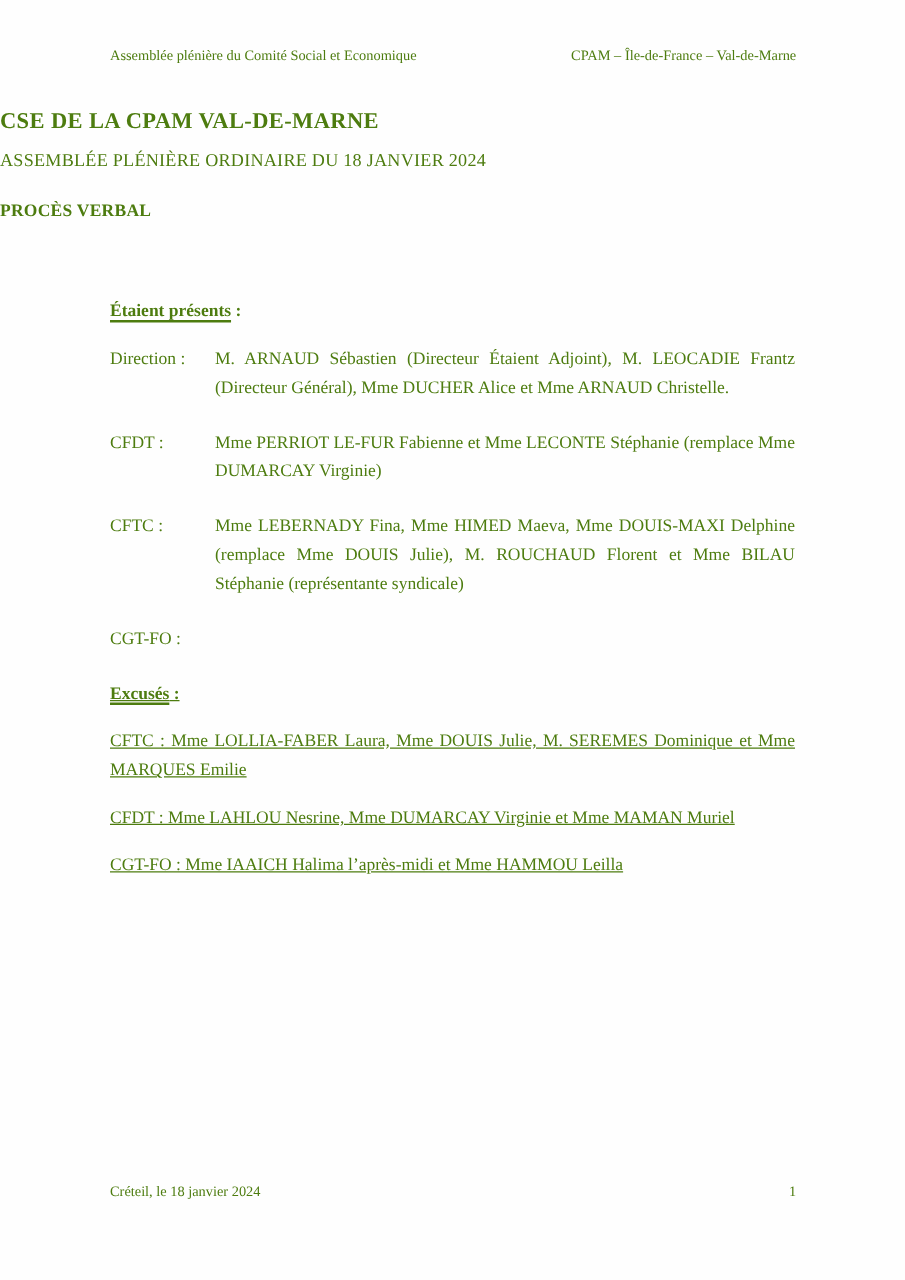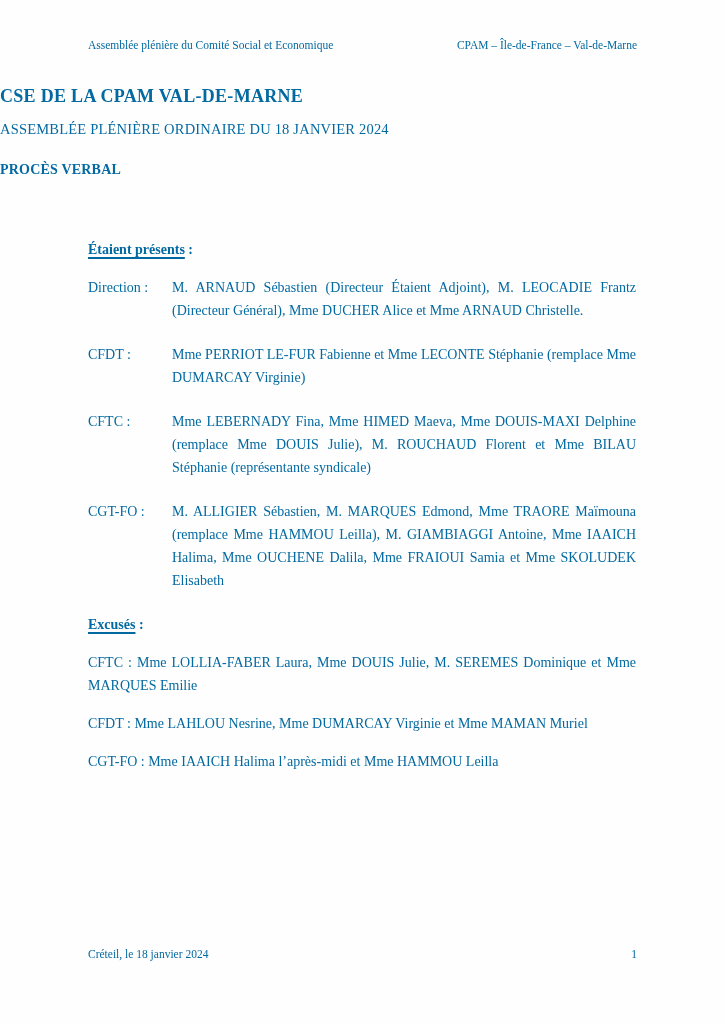--- a/index.html
+++ b/index.html
@@ -5,21 +5,21 @@
   html, body {
     margin: 0;
     padding: 0;
     background: #ffffff;
   }
   .page {
     position: relative;
     width: 724px;
     height: 1024px;
     background: #fefefe;
-    color: #0369a1;
+    color: #4d7c0f;
     font-family: "Liberation Serif", "DejaVu Serif", serif;
     overflow: hidden;
   }
 
   
   .running-header {
     position: absolute;
     top: 38px;
     left: 88px;
     right: 87px;
@@ -80,20 +80,21 @@
   }
   .attendee-label {
     width: 84px;
     flex: 0 0 84px;
   }
   .attendee-text {
     flex: 1;
     text-align: justify;
   }
   .excuses-block {
+    text-decoration: underline;
   }
   .excuse-line {
     margin: 0 0 15px 0;
     text-align: justify;
   }
 
   
   .page-footer {
     position: absolute;
     left: 88px;
@@ -136,21 +137,20 @@
       <div class="attendee-text">Mme PERRIOT LE-FUR Fabienne et Mme LECONTE Stéphanie (remplace Mme DUMARCAY Virginie)</div>
     </div>
 
     <div class="attendee-row">
       <div class="attendee-label">CFTC :</div>
       <div class="attendee-text">Mme LEBERNADY Fina, Mme HIMED Maeva, Mme DOUIS-MAXI Delphine (remplace Mme DOUIS Julie), M. ROUCHAUD Florent et Mme BILAU Stéphanie (représentante syndicale)</div>
     </div>
 
     <div class="attendee-row">
       <div class="attendee-label">CGT-FO :</div>
-      <div class="attendee-text">M. ALLIGIER Sébastien, M. MARQUES Edmond, Mme TRAORE Maïmouna (remplace Mme HAMMOU Leilla), M. GIAMBIAGGI Antoine, Mme IAAICH Halima, Mme OUCHENE Dalila, Mme FRAIOUI Samia et Mme SKOLUDEK Elisabeth</div>
     </div>
 
     <div class="excuses-block">
       <div class="section-heading"><span class="underlined">Excusés</span><span> :</span></div>
 
       <p class="excuse-line">CFTC : Mme LOLLIA-FABER Laura, Mme DOUIS Julie, M. SEREMES Dominique et Mme MARQUES Emilie</p>
       <p class="excuse-line">CFDT : Mme LAHLOU Nesrine, Mme DUMARCAY Virginie et Mme MAMAN Muriel</p>
       <p class="excuse-line">CGT-FO : Mme IAAICH Halima l’après-midi et Mme HAMMOU Leilla</p>
     </div>
 

